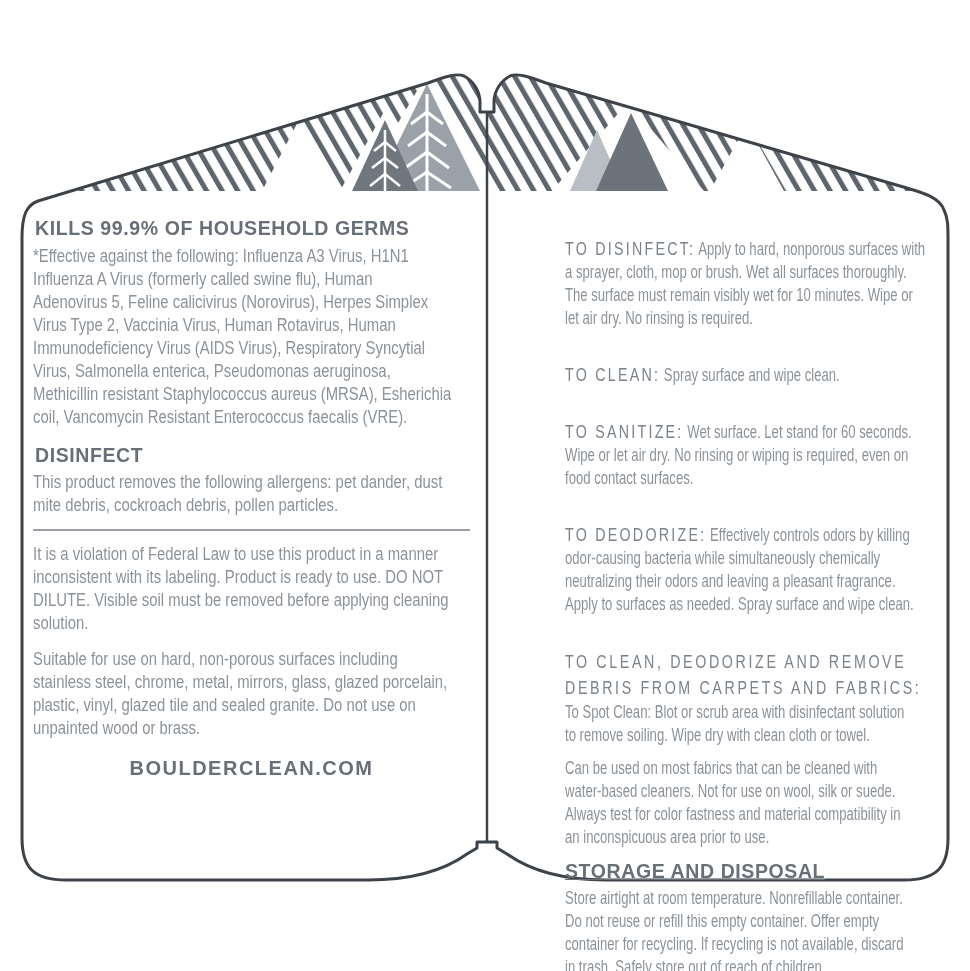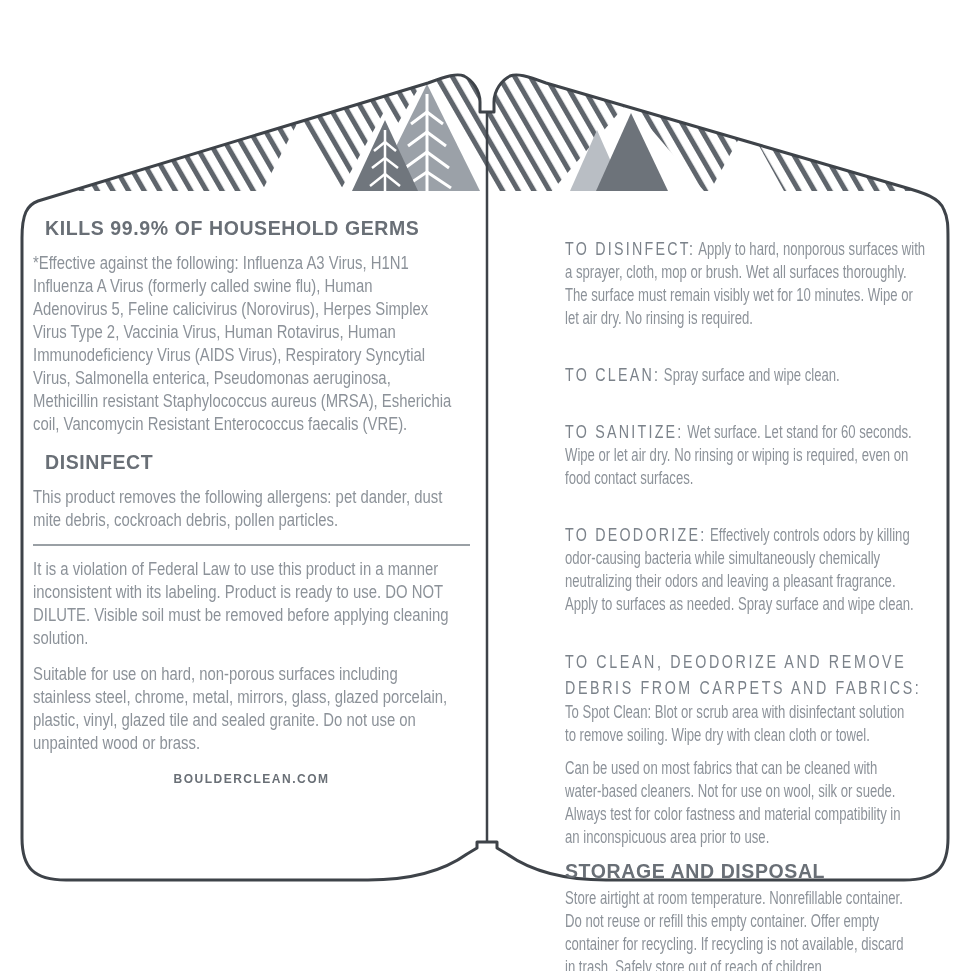--- a/index.html
+++ b/index.html
@@ -10,39 +10,39 @@
   .bg-svg{position:absolute;left:0;top:0;z-index:0;}
   .col{position:absolute;z-index:1;}
   .left-col{left:33px;top:204px;width:437px;}
   .right-col{left:565px;top:214px;width:367px;}
   .title{
     font-weight:bold;font-size:24.5px;line-height:31px;letter-spacing:.3px;
     color:#696f76;text-align:center;white-space:pre-line;width:384px;margin:0;
   }
   .h-bold{
     font-weight:bold;font-size:19.5px;line-height:24px;letter-spacing:.6px;
-    color:#696f76;margin:12px;
+    color:#696f76;margin:2px;
   }
   .body{
     font-size:17.5px;line-height:23px;color:#8c9299;white-space:pre-line;margin:0;
   }
   .condense-l{transform:scaleX(0.85);transform-origin:0 0;width:514px;}
   .condense-r{transform:scaleX(0.75);transform-origin:0 0;width:489px;}
   .lead{font-size:19px;letter-spacing:3px;color:#7b828a;}
   .lead-2l{font-size:19px;line-height:26px;letter-spacing:3.5px;color:#7b828a;}
   .divider{border:0;border-top:2px solid #9aa0a5;margin:12px 0 12px 0;width:437px;}
   .website{
-    font-weight:bold;font-size:12px;letter-spacing:1.5px;color:#696f76;
+    font-weight:bold;font-size:20px;letter-spacing:1.5px;color:#696f76;
     text-align:center;width:437px;margin:17px 0 0 0;
   }
   .mt12{margin-top:12px;} .mt5{margin-top:5px;} .mt14{margin-top:14px;}
   .mt4{margin-top:4px;} .mt3{margin-top:3px;} .mt13{margin-top:13px;}
   .rp{margin:0 0 10px 0;}
   .rp-last{margin:0;}
-  .storage-h{margin:0 0 4px 0;}
+  .storage-h{margin:0 0 4px 0;text-decoration:underline;}
 </style>
 </head>
 <body>
 
 <div class="stage">
 
   <svg class="bg-svg" width="970" height="971" viewBox="0 0 970 971">
     <defs>
       <pattern id="hatch" patternUnits="userSpaceOnUse" width="13.5" height="13.5" patternTransform="rotate(-30)">
         <rect x="0" y="0" width="5" height="13.5" fill="#5f656c"></rect>

